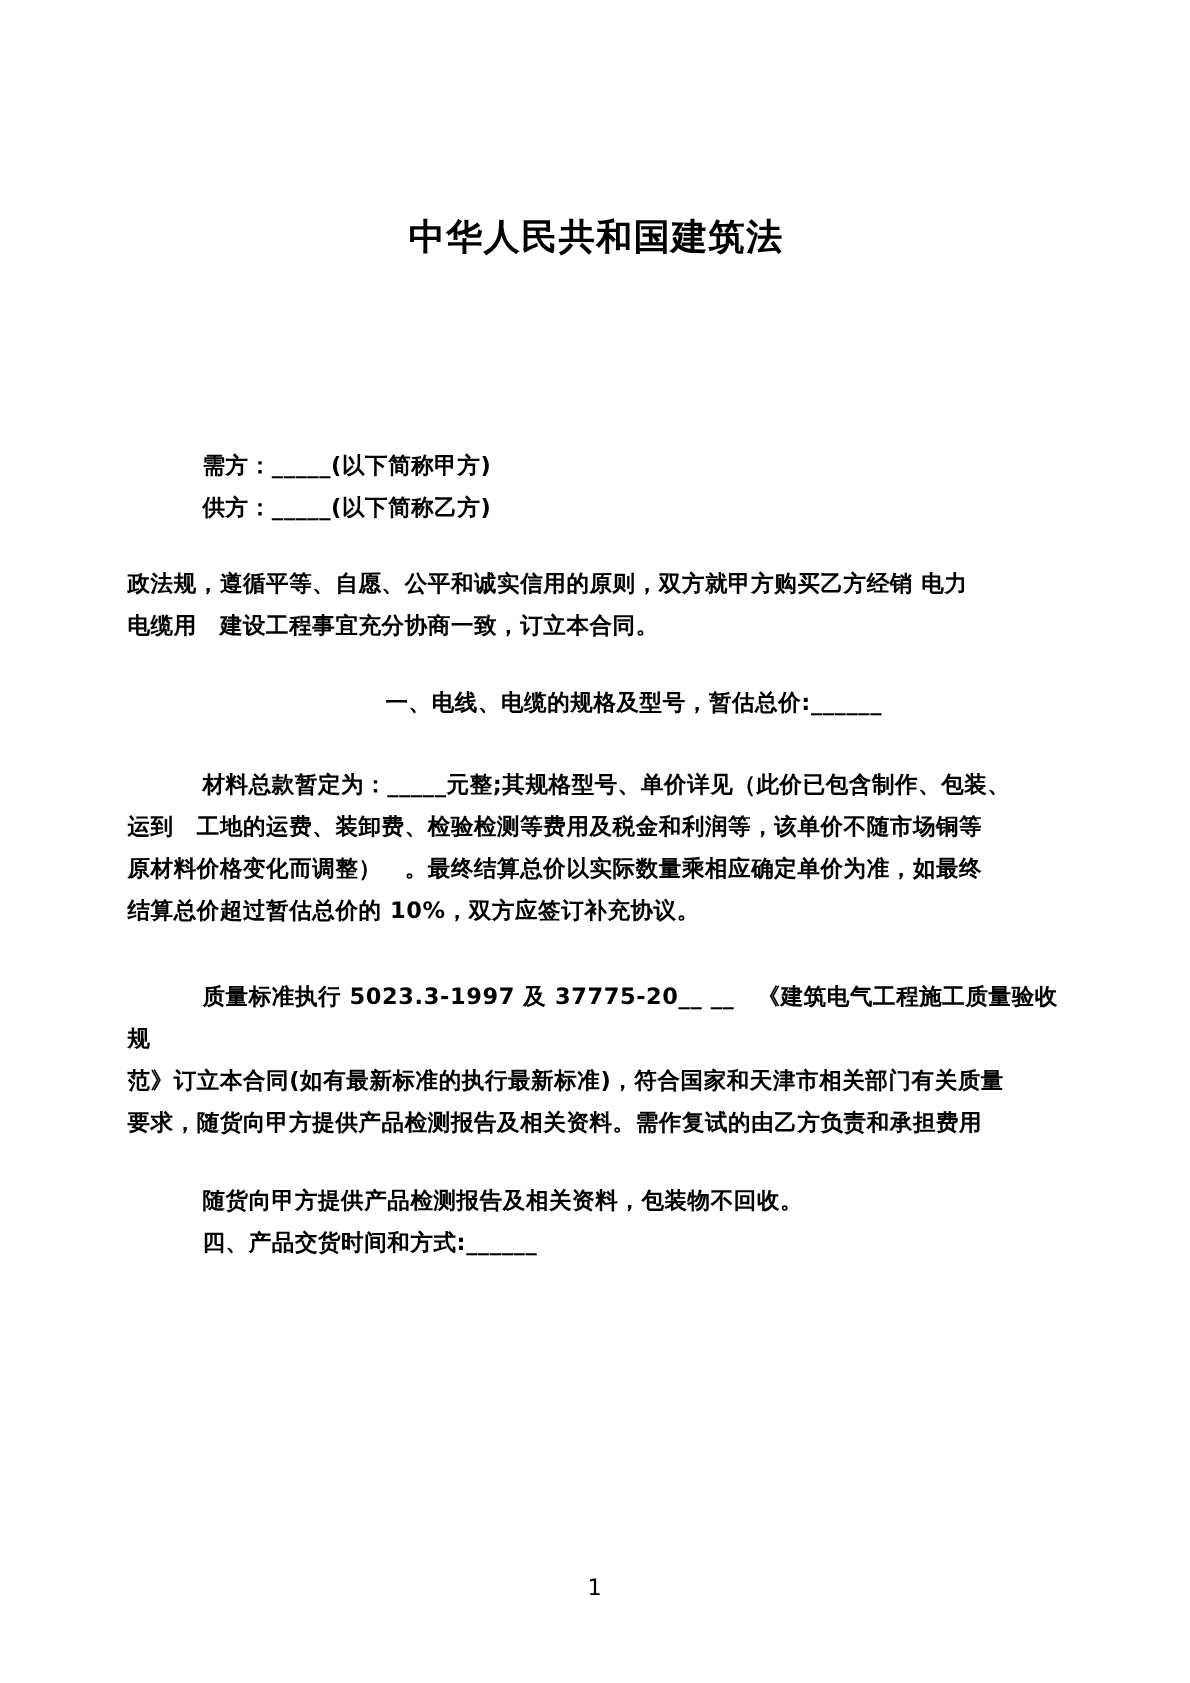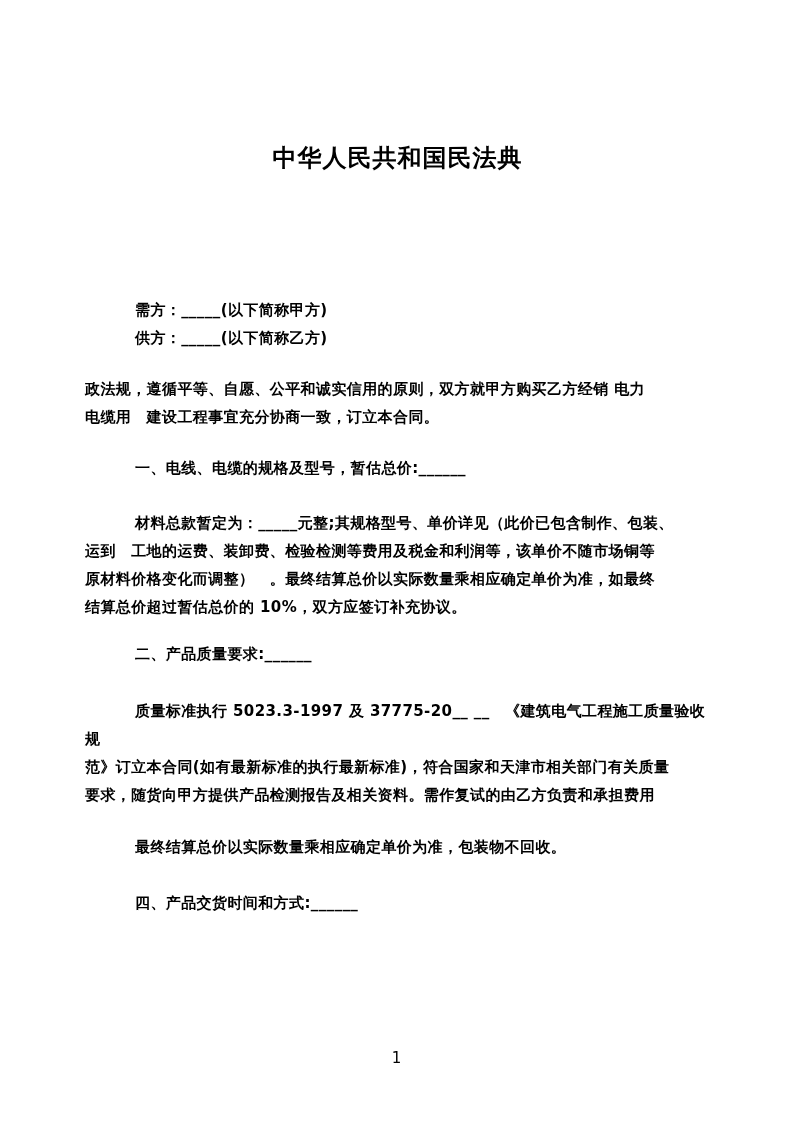--- a/index.html
+++ b/index.html
@@ -33,73 +33,72 @@
     letter-spacing: 0.4px;
     white-space: pre-wrap;
     text-align: left;
   }
   .indent { text-indent: 50px; }
   .para { margin: 0; }
 
   .buyer          { margin-top: 123px; }
   .seller         { }
   .preamble       { margin-top: 23px; }
-  .sec1           { margin-top: 23px; }
+  .sec1           { margin-top: 23px; text-align: center; }
   .clause-price   { margin-top: 27px; }
   .sec2           { margin-top: 19px; }
   .clause-quality { margin-top: 29px; }
   .sec3           { margin-top: 23px; }
   .packaging      { margin-top: 24px; }
-  .sec4           { margin-top: 28px; }
+  .sec4           { }
 
   .page-footer {
     position: absolute;
     left: 0; top: 1048px;
     width: 793px;
     text-align: center;
     font-size: 15px;
     line-height: 20px;
     font-weight: normal;
   }
 </style>
 </head>
 <body>
 
 <main class="page">
 
-  <h1 class="title">中华人民共和国民法典</h1>
+  <h1 class="title">中华人民共和国建筑法</h1>
 
   <p class="line indent buyer">需方：_____(以下简称甲方)</p>
 
   <p class="line indent seller">供方：_____(以下简称乙方)</p>
 
   <div class="para preamble">
     <p class="line">政法规，遵循平等、自愿、公平和诚实信用的原则，双方就甲方购买乙方经销 电力</p>
     <p class="line">电缆用　建设工程事宜充分协商一致，订立本合同。</p>
   </div>
 
   <p class="line indent sec1">一、电线、电缆的规格及型号，暂估总价:______</p>
 
   <div class="para clause-price">
     <p class="line indent">材料总款暂定为：_____元整;其规格型号、单价详见（此价已包含制作、包装、</p>
     <p class="line">运到　工地的运费、装卸费、检验检测等费用及税金和利润等，该单价不随市场铜等</p>
     <p class="line">原材料价格变化而调整）　。最终结算总价以实际数量乘相应确定单价为准，如最终</p>
     <p class="line">结算总价超过暂估总价的 10%，双方应签订补充协议。</p>
   </div>
 
-  <p class="line indent sec2">二、产品质量要求:______</p>
 
   <div class="para clause-quality">
     <p class="line indent">质量标准执行 5023.3-1997 及 37775-20__ __　《建筑电气工程施工质量验收规</p>
     <p class="line">范》订立本合同(如有最新标准的执行最新标准)，符合国家和天津市相关部门有关质量</p>
     <p class="line">要求，随货向甲方提供产品检测报告及相关资料。需作复试的由乙方负责和承担费用</p>
   </div>
 
 
-  <p class="line indent packaging">最终结算总价以实际数量乘相应确定单价为准，包装物不回收。</p>
+  <p class="line indent packaging">随货向甲方提供产品检测报告及相关资料，包装物不回收。</p>
 
   <p class="line indent sec4">四、产品交货时间和方式:______</p>
 
   <div class="page-footer">
     <span>1</span>
   </div>
 
 </main>
 
 </body></html>

